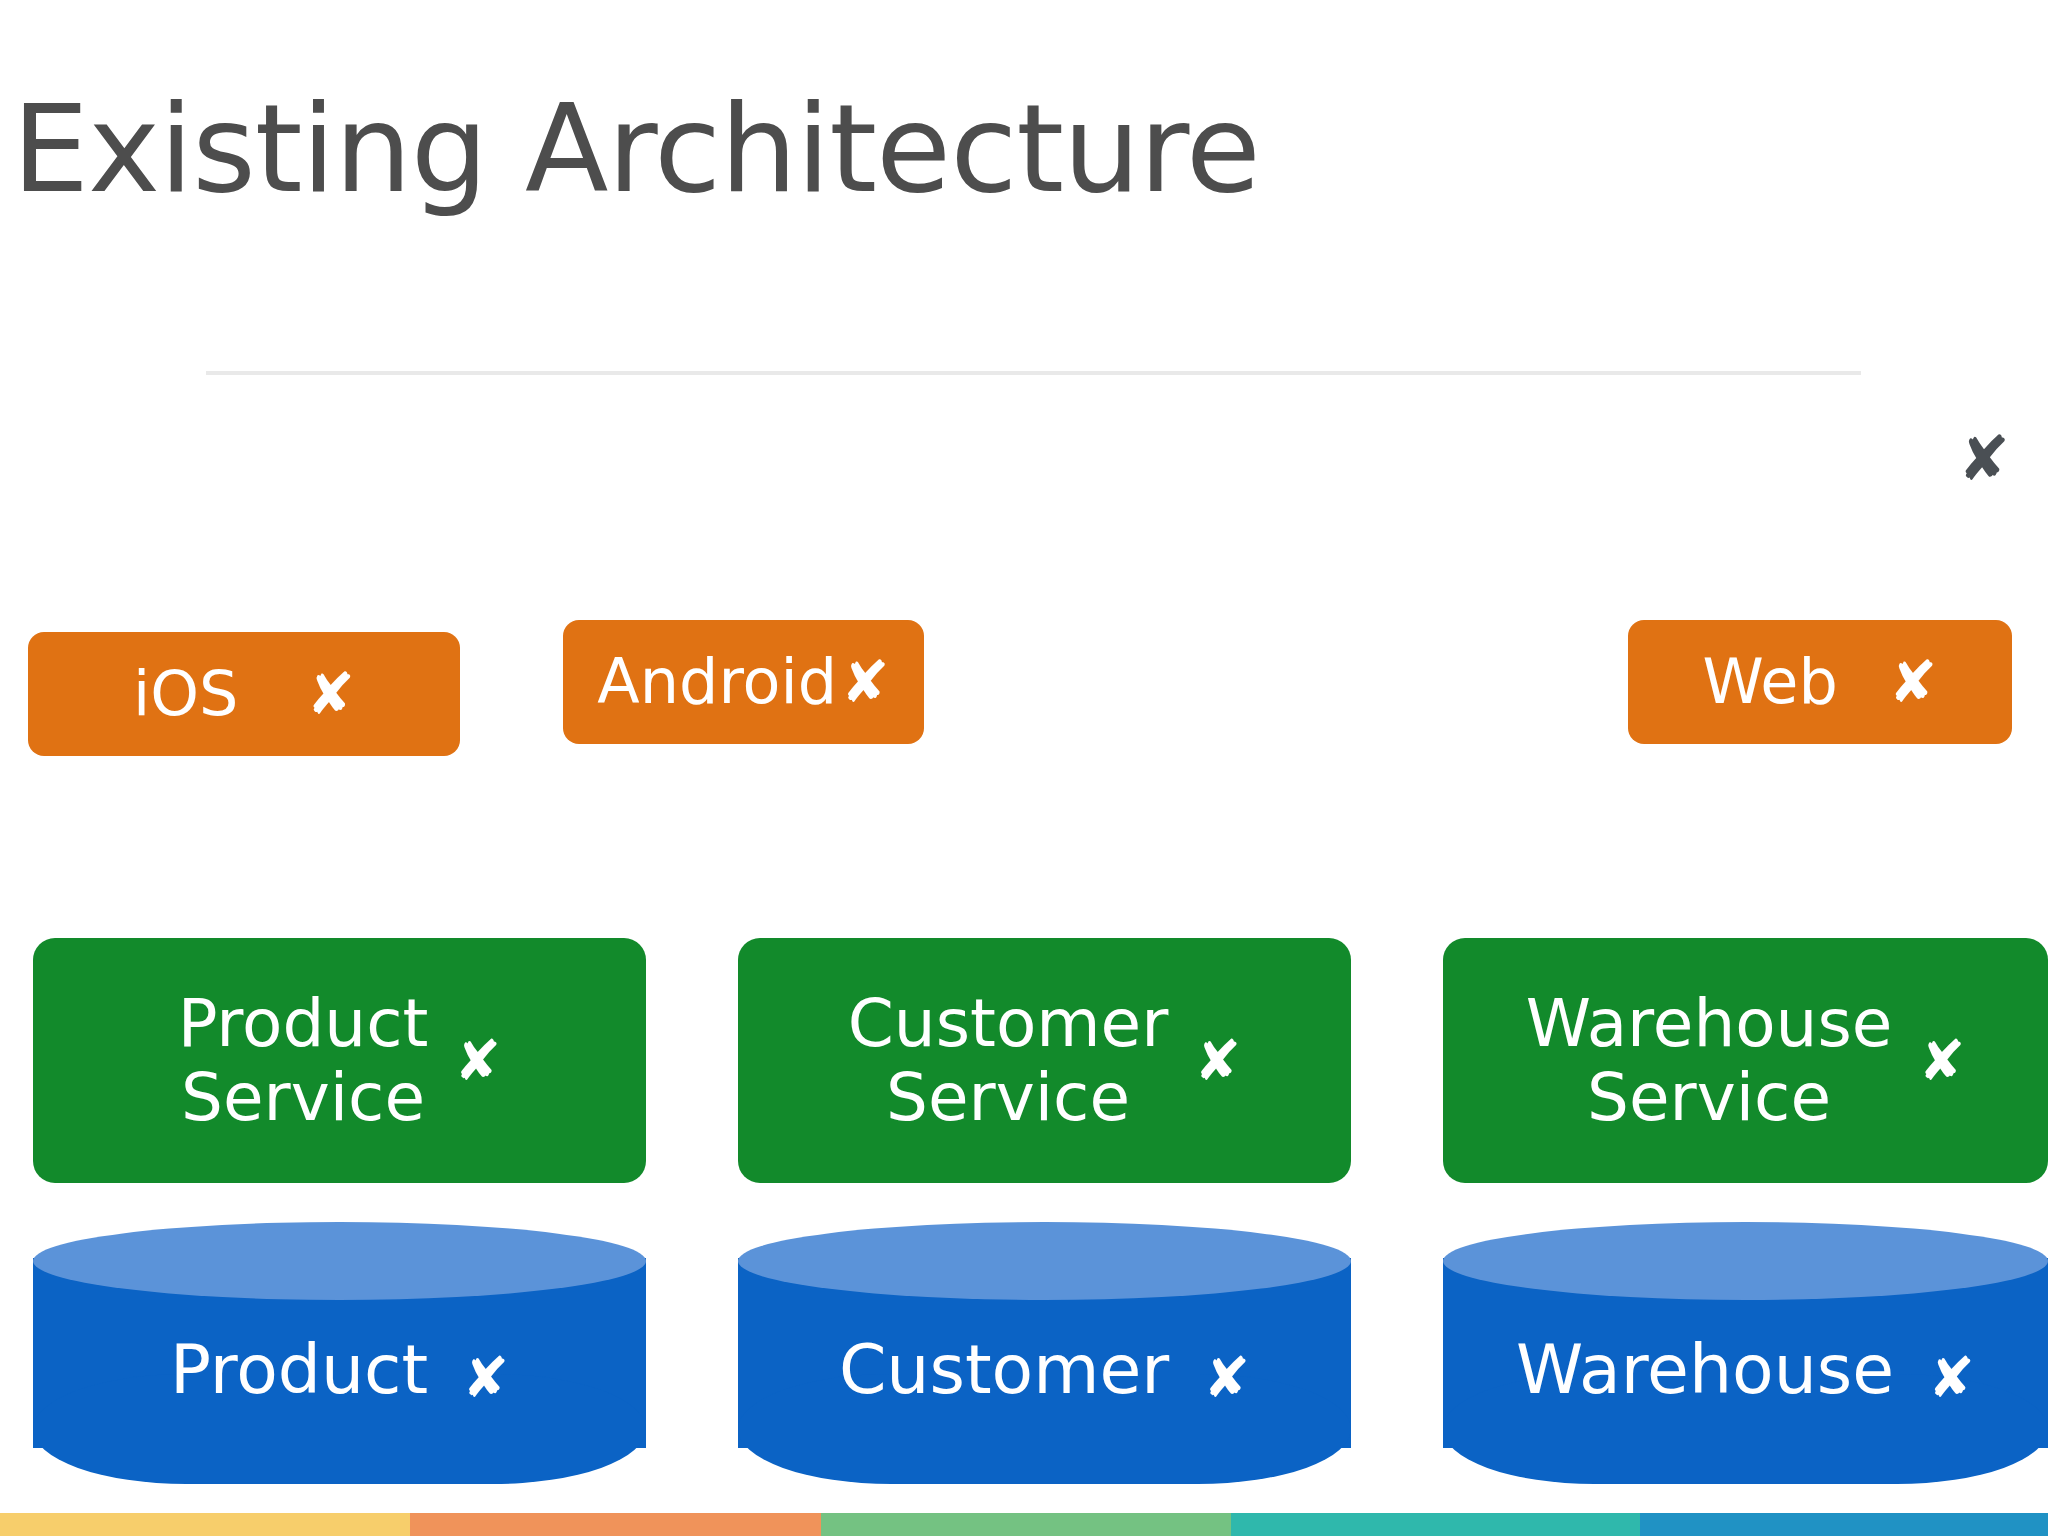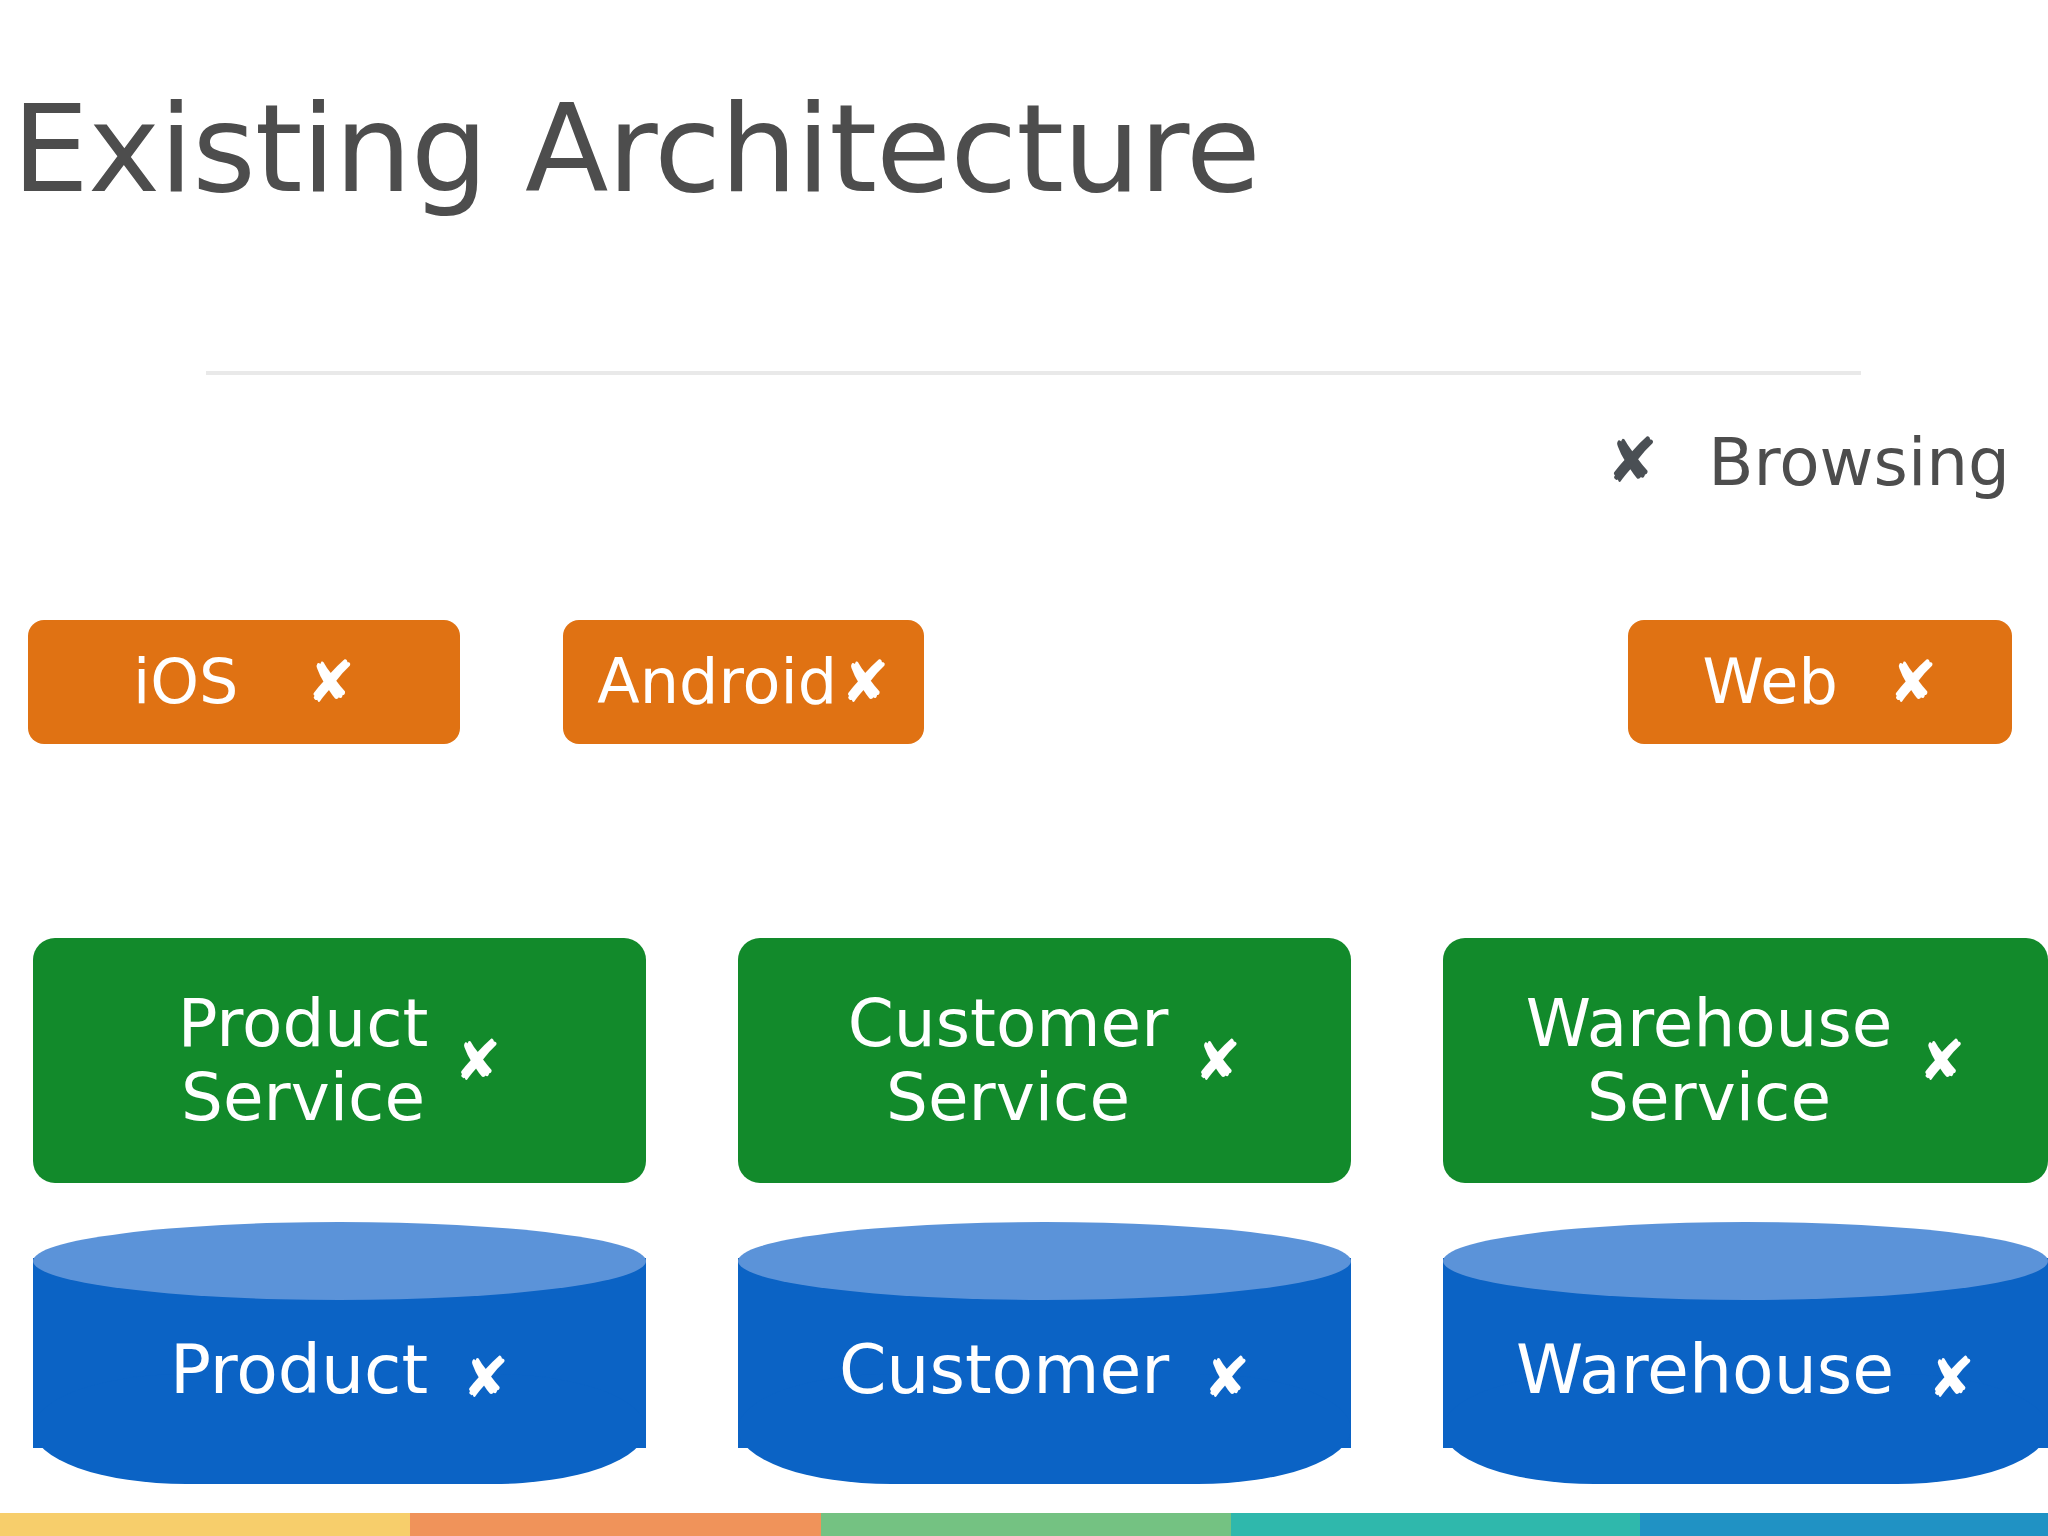--- a/index.html
+++ b/index.html
@@ -94,21 +94,21 @@
     font-size: 62px;
     line-height: 1;
     font-weight: 400;
     white-space: nowrap;
   }
   .client-box.c0 { left: 28px;   width: 432px; }
   .client-box.c1 { left: 563px;  width: 361px; }
   .client-box.c2 { left: 1094px; width: 432px; }
   .client-box.c3 { left: 1628px; width: 384px; }
   .client-box.c1 { gap: 4px; }
-  .client-box.c0 { gap: 68px; }
+  .client-box.c0 { gap: 68px; margin-top: 12px; }
   .client-box.c3 { gap: 51px; }
 
   
   .service-row { position: absolute; top: 938px; left: 0; width: 2048px; height: 245px; }
   .service-box {
     position: absolute;
     top: 0;
     height: 245px;
     background: #128a2b;
     border-radius: 22px;
@@ -203,21 +203,20 @@
 </style>
 </head>
 <body>
 
 <div id="slide-title">Existing Architecture</div>
 
 <div id="title-divider"></div>
 
 <div id="legend">
   <span class="legend-x">✘</span>
-  <span class="legend-label">Browsing</span>
 </div>
 
 <div class="client-row">
 
   <div class="client-box c0">
     <span class="shape-label">iOS</span>
     <span class="mark-x">✘</span>
   </div>
 
   <div class="client-box c1">

